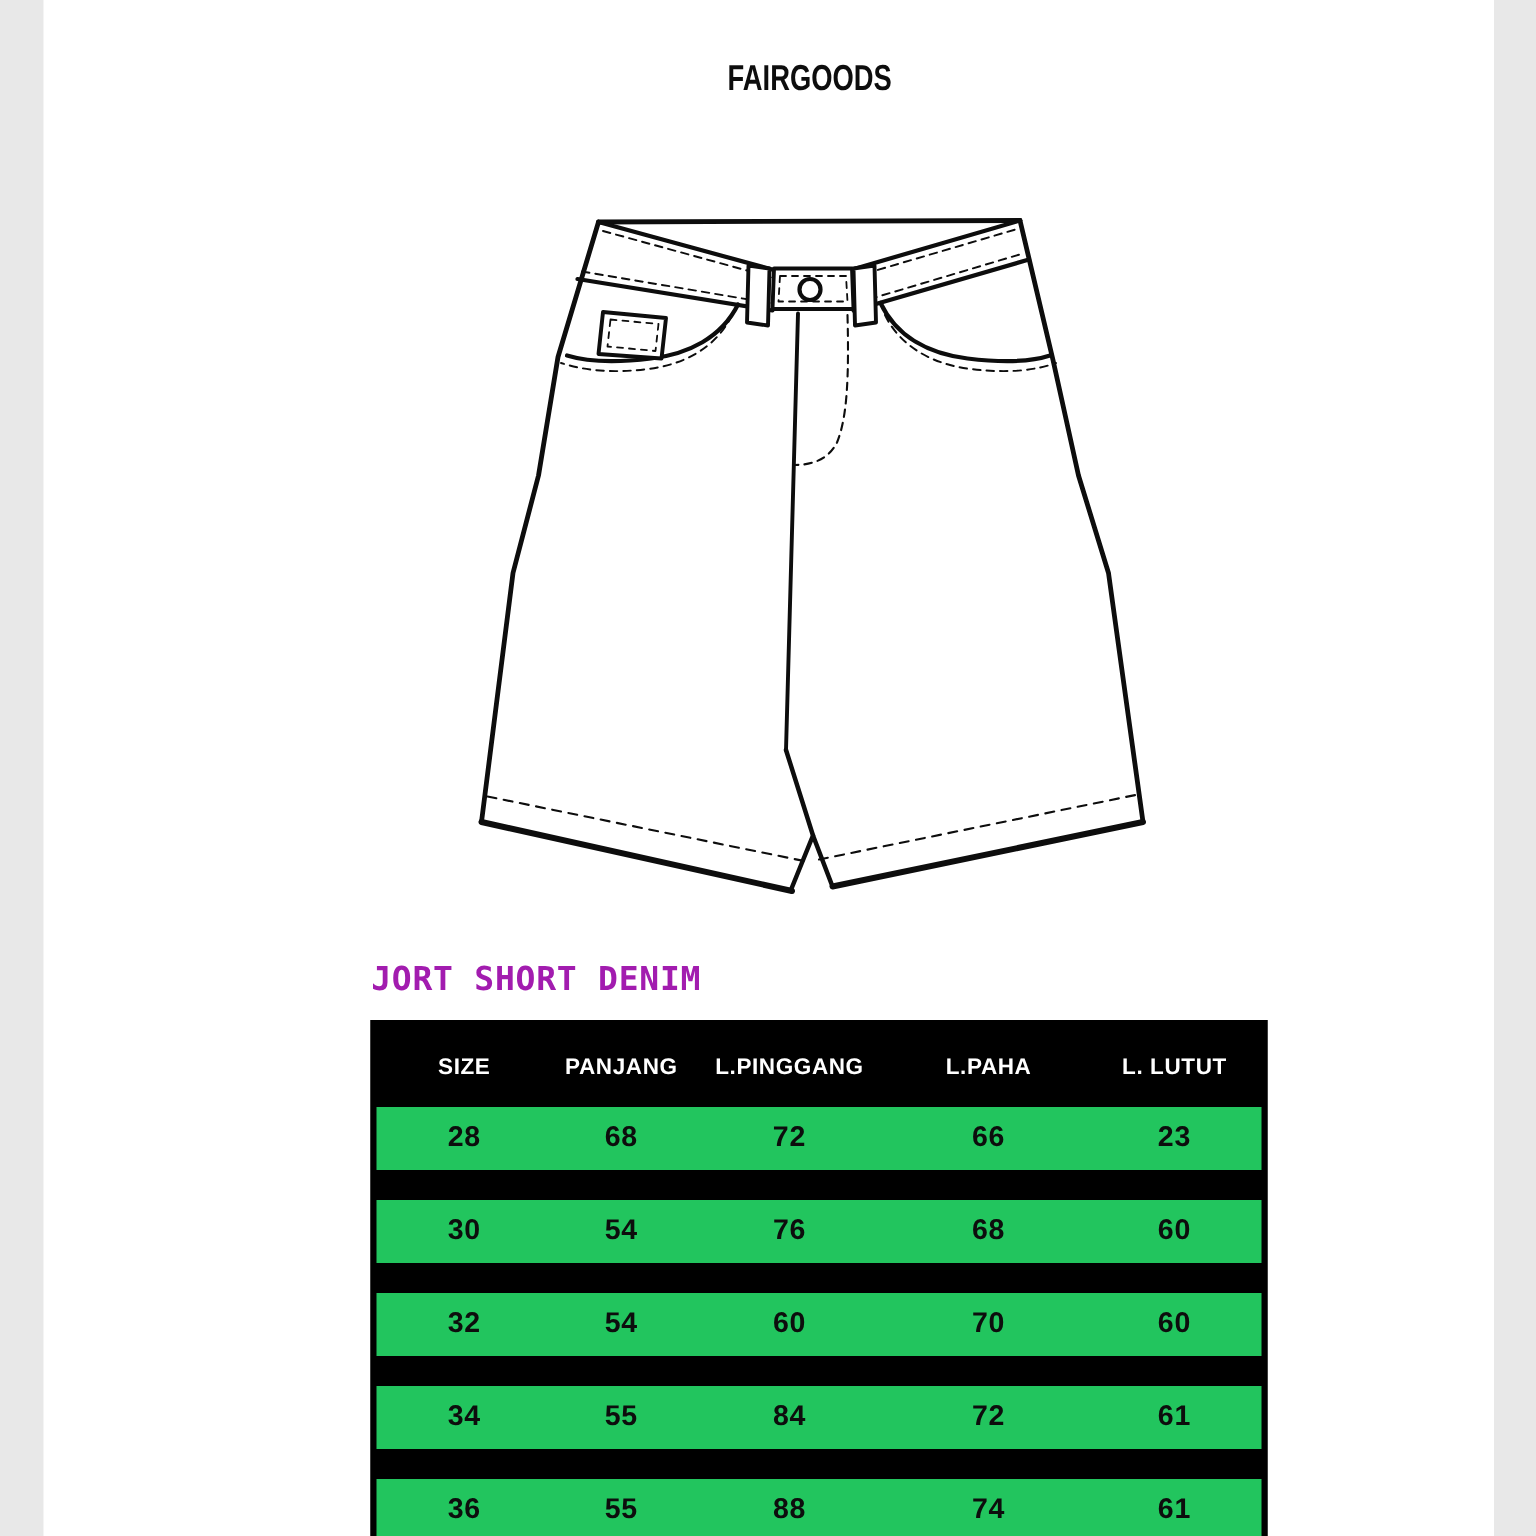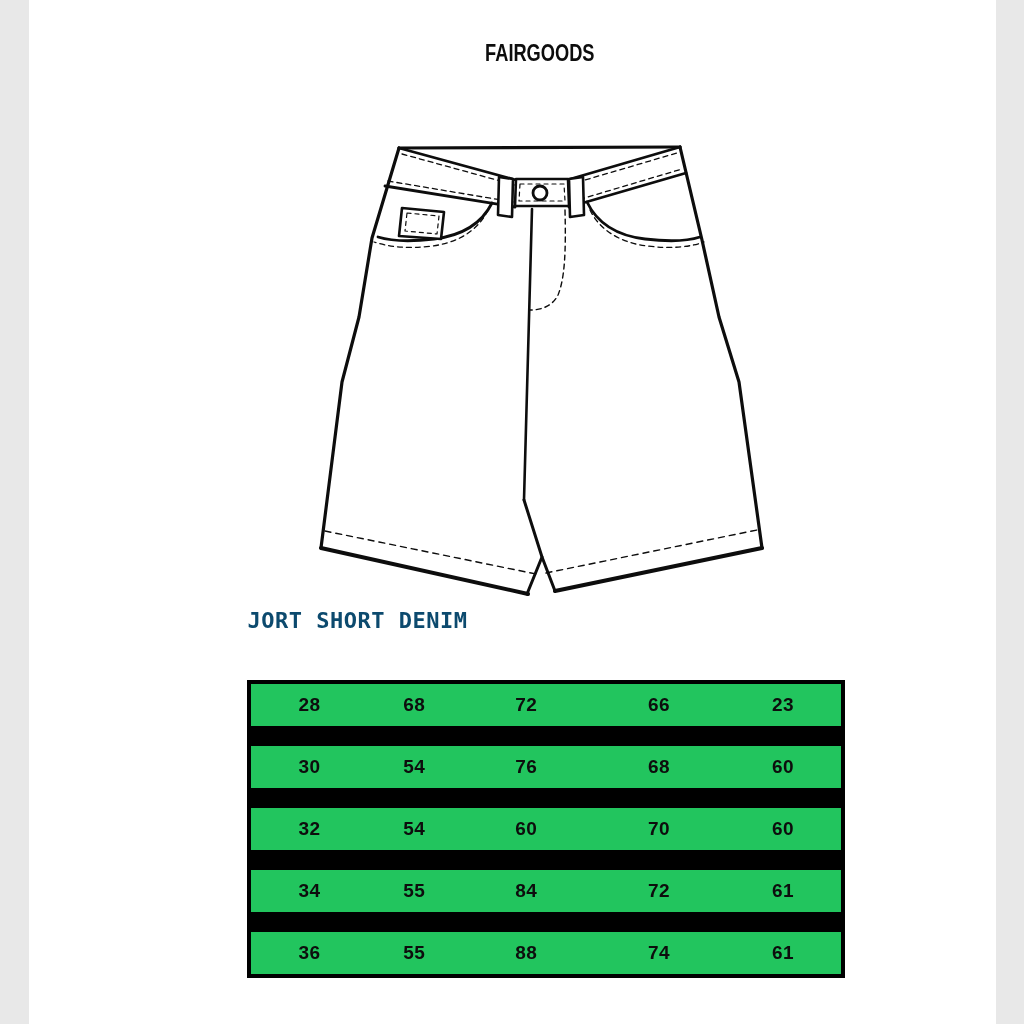--- a/index.html
+++ b/index.html
@@ -9,23 +9,23 @@
     margin:0 auto;
   }
   .brand-logo{
     position:absolute;top:40px;left:0;width:1024px;height:26px;
     text-align:center;font-size:24px;font-weight:800;letter-spacing:0px;
     transform:scaleX(0.76);transform-origin:507px 50%;
     color:#0d0d0d;line-height:26px;
   }
   .shorts-svg{position:absolute;left:280px;top:130px;width:460px;height:480px;}
   .product-title{
-    position:absolute;left:219px;top:608px;
+    position:absolute;left:219px;top:641px;
     font-family:"DejaVu Sans Mono","Liberation Mono",monospace;
-    font-weight:bold;font-size:22px;letter-spacing:0.5px;color:#0c4a6e;
+    font-weight:bold;font-size:22px;letter-spacing:0.5px;color:#a21caf;
     white-space:pre;
   }
   .size-table{
     position:absolute;left:218px;top:680px;width:598px;box-sizing:border-box;
     border:4px solid #000;background:#000;
   }
   .thead{display:flex;height:54px;background:#000;align-items:center;}
   .th{
     color:#fff;font-weight:bold;font-size:15px;letter-spacing:0.4px;
     text-align:center;box-sizing:border-box;
@@ -93,20 +93,27 @@
       <circle cx="511" cy="193" r="7" stroke-width="2.8" fill="#ffffff"></circle>
 
       <path fill="#ffffff" stroke-width="2.6" d="M470,177 L484,179 L483,217 L469,215 Z"></path>
       <path fill="#ffffff" stroke-width="2.6" d="M540,179 L554,177 L555,215 L541,217 Z"></path>
     </g>
   </svg>
 
   <div class="product-title">JORT SHORT DENIM</div>
 
   <div class="size-table">
+    <div class="thead">
+        <div class="th c0">SIZE</div>
+        <div class="th c1">PANJANG</div>
+        <div class="th c2">L.PINGGANG</div>
+        <div class="th c3">L.PAHA</div>
+        <div class="th c4">L. LUTUT</div>
+      </div>
     <div class="tbody">
         <div class="tr">
           <div class="td c0">28</div>
           <div class="td c1">68</div>
           <div class="td c2">72</div>
           <div class="td c3">66</div>
           <div class="td c4">23</div>
         </div>
         <div class="tr">
           <div class="td c0">30</div>

